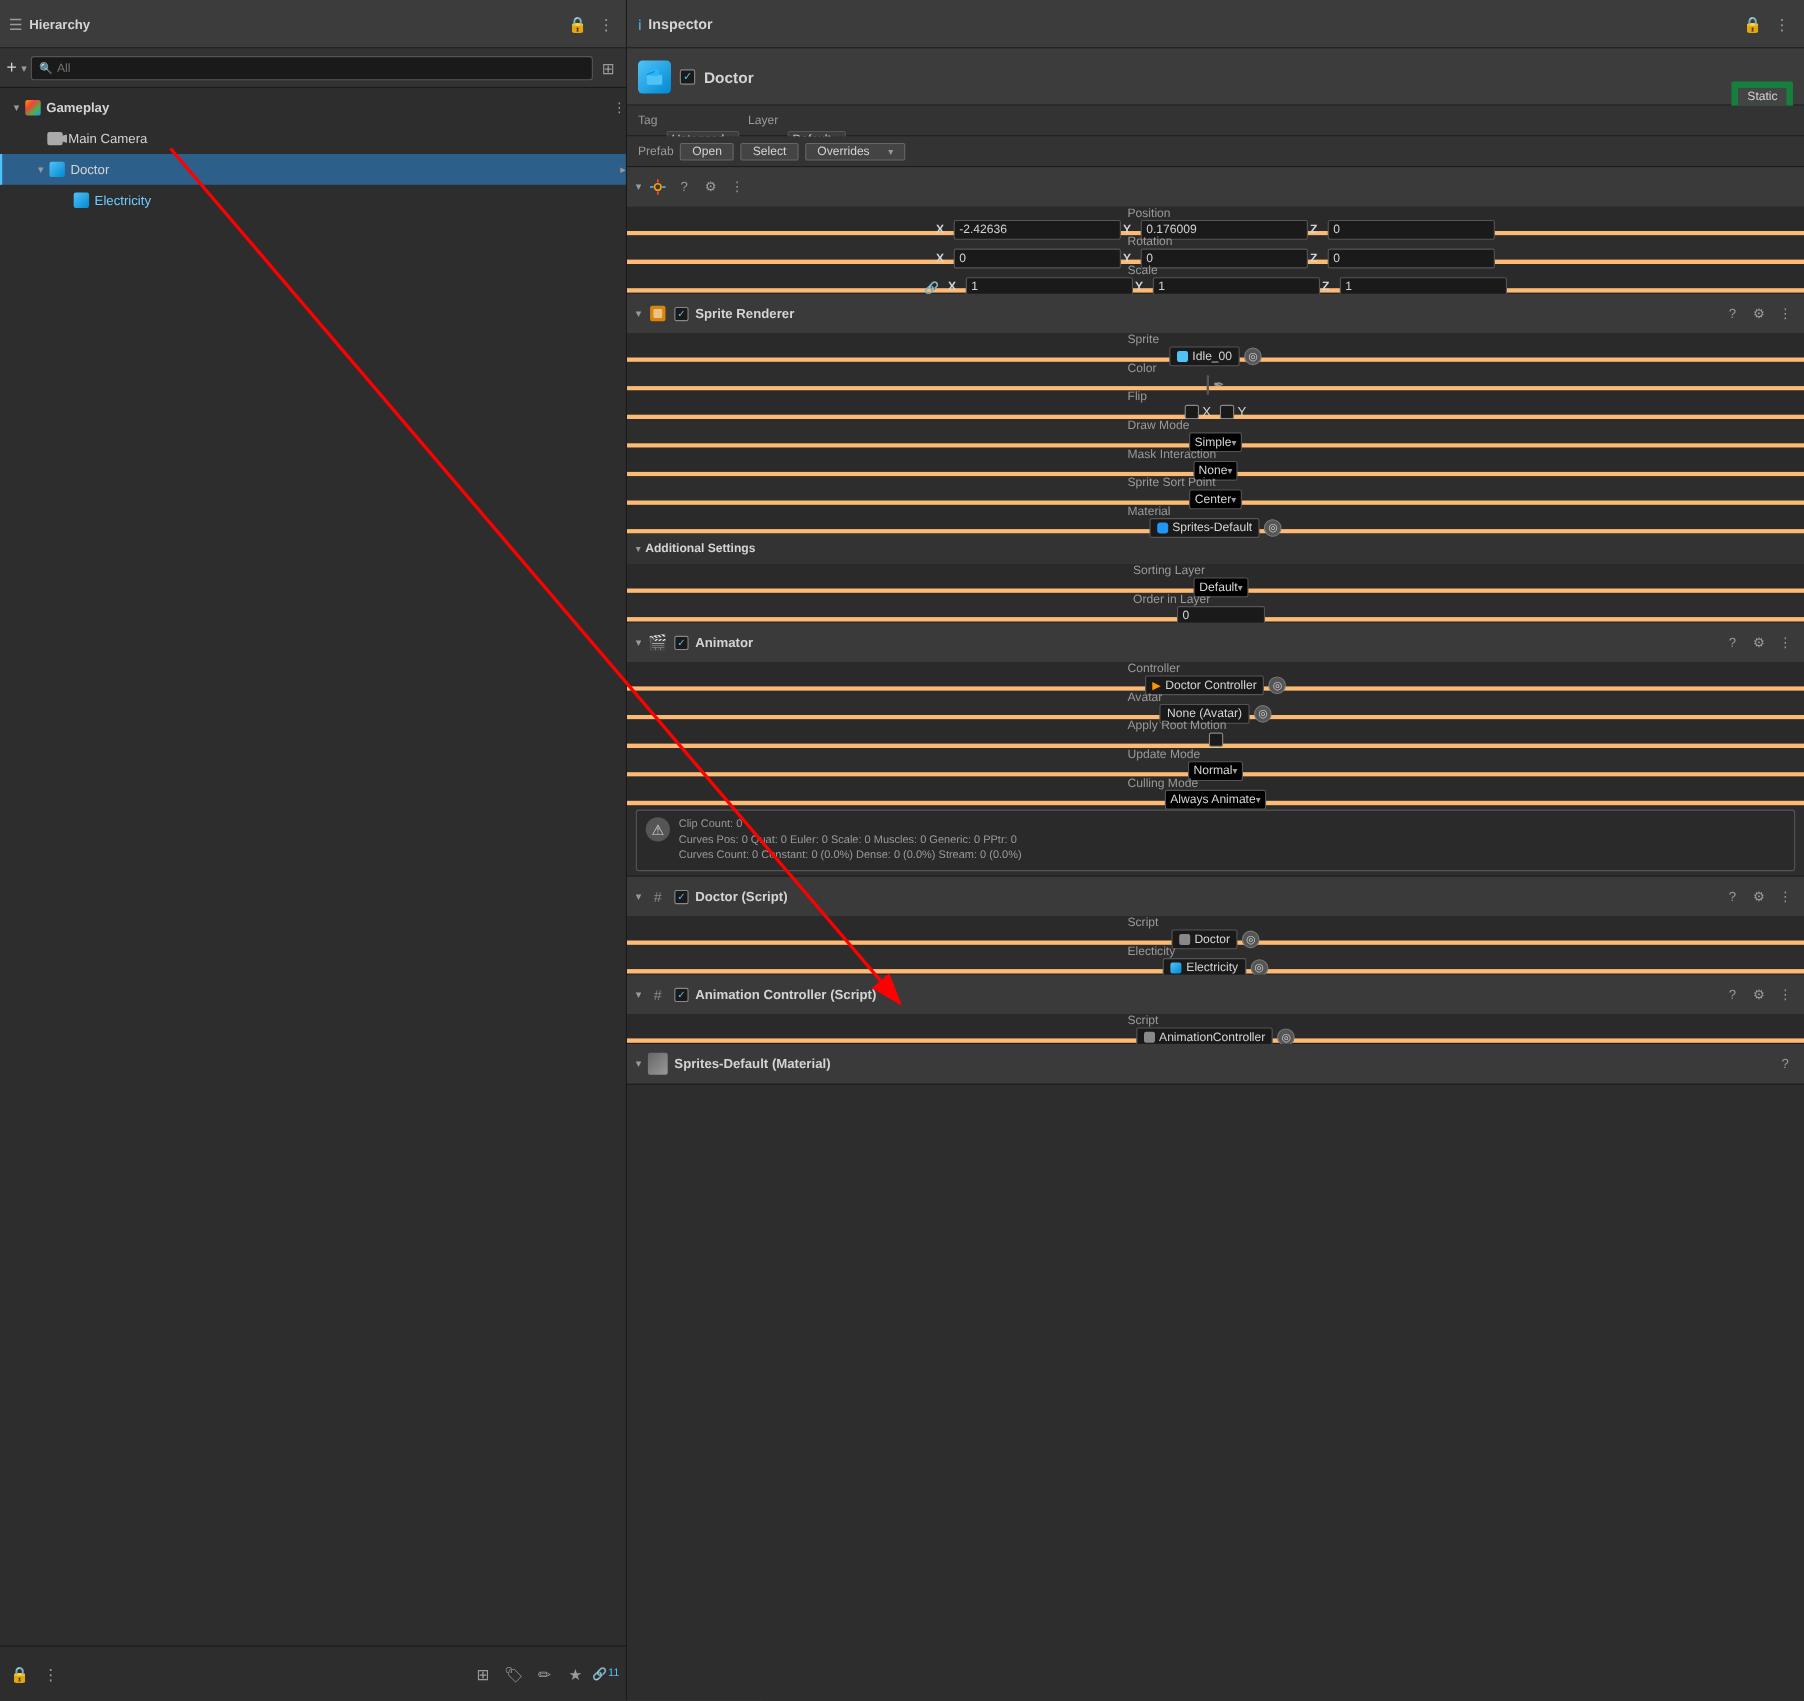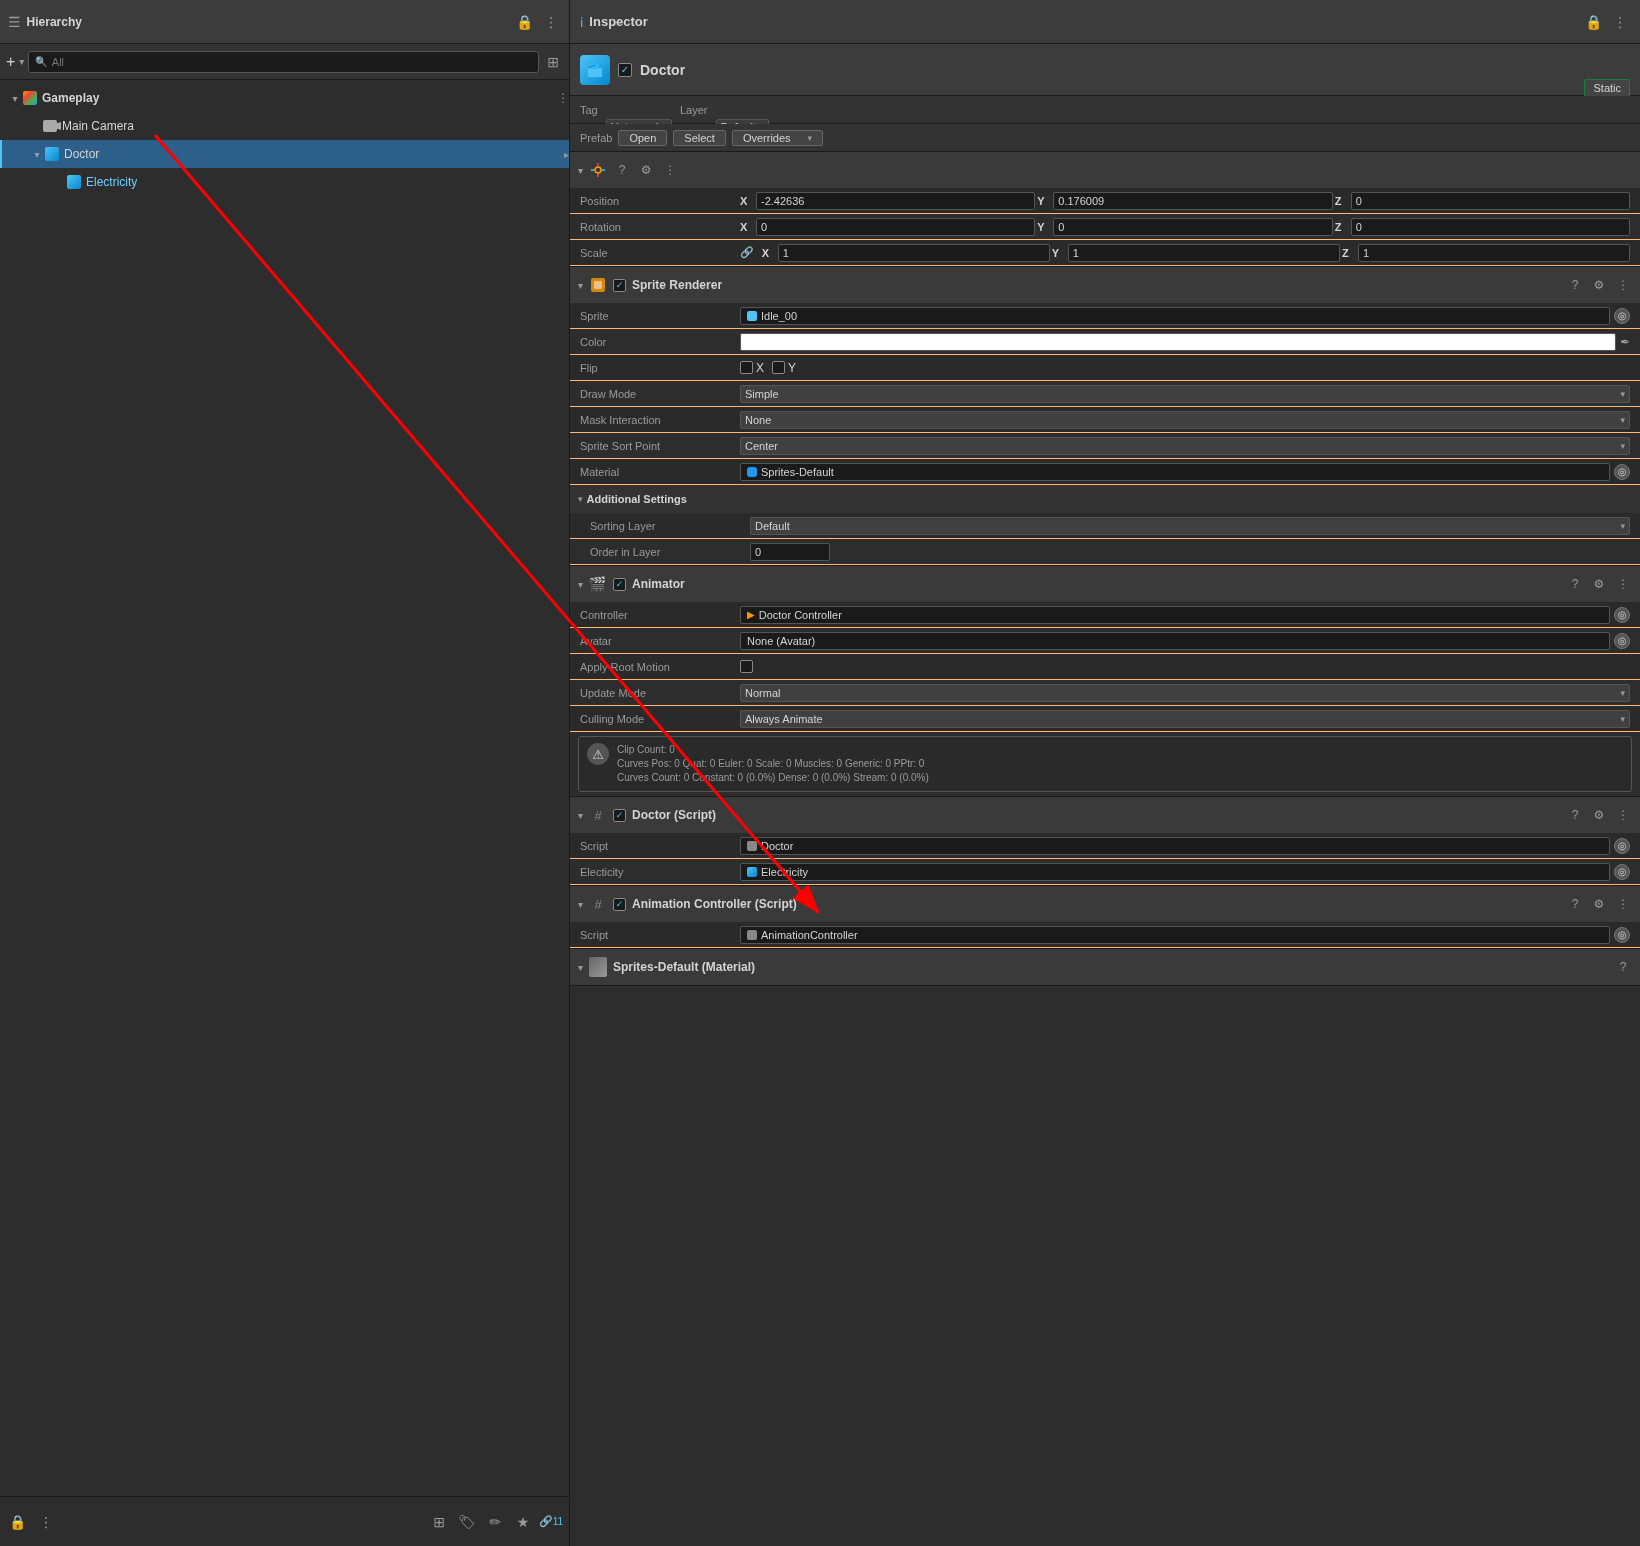--- a/index.html
+++ b/index.html
@@ -189,21 +189,21 @@
       color: #4fc3f7;
     }
     .obj-name {
       font-size: 14px;
       font-weight: bold;
       color: #d4d4d4;
       flex: 1;
     }
     .static-btn {
       background: #444;
-      border: 1px solid #15803d;
+      border: 6px solid #15803d;
       color: #d4d4d4;
       padding: 2px 8px;
       font-size: 11px;
       cursor: pointer;
       border-radius: 2px;
       margin-top: 36px;
     }
 
     
     .tag-layer-row {
@@ -312,21 +312,22 @@
       cursor: pointer;
     }
 
     
     .prop-row {
       height: 26px;
       display: flex;
       align-items: center;
       padding: 0 10px;
       background: #2d2d2d;
-      border-bottom: 1px solid #fdba74;
+      border-bottom: 4px solid #fdba74;
+      flex-direction: column;
     }
     .prop-row:nth-child(even) { background: #2a2a2a; }
     .prop-label {
       width: 160px;
       color: #9a9a9a;
       font-size: 11px;
       flex-shrink: 0;
     }
     .prop-value {
       flex: 1;
@@ -356,21 +357,21 @@
       border: 1px solid #555;
       border-radius: 2px;
       color: #d4d4d4;
       font-size: 11px;
       padding: 1px 4px;
       flex: 1;
       outline: none;
       height: 18px;
     }
     .select-field {
-      background: #404040;
+      background: #000000;
       border: 1px solid #555;
       border-radius: 2px;
       color: #d4d4d4;
       font-size: 11px;
       padding: 1px 4px;
       flex: 1;
       height: 18px;
       display: flex;
       align-items: center;
       justify-content: space-between;

